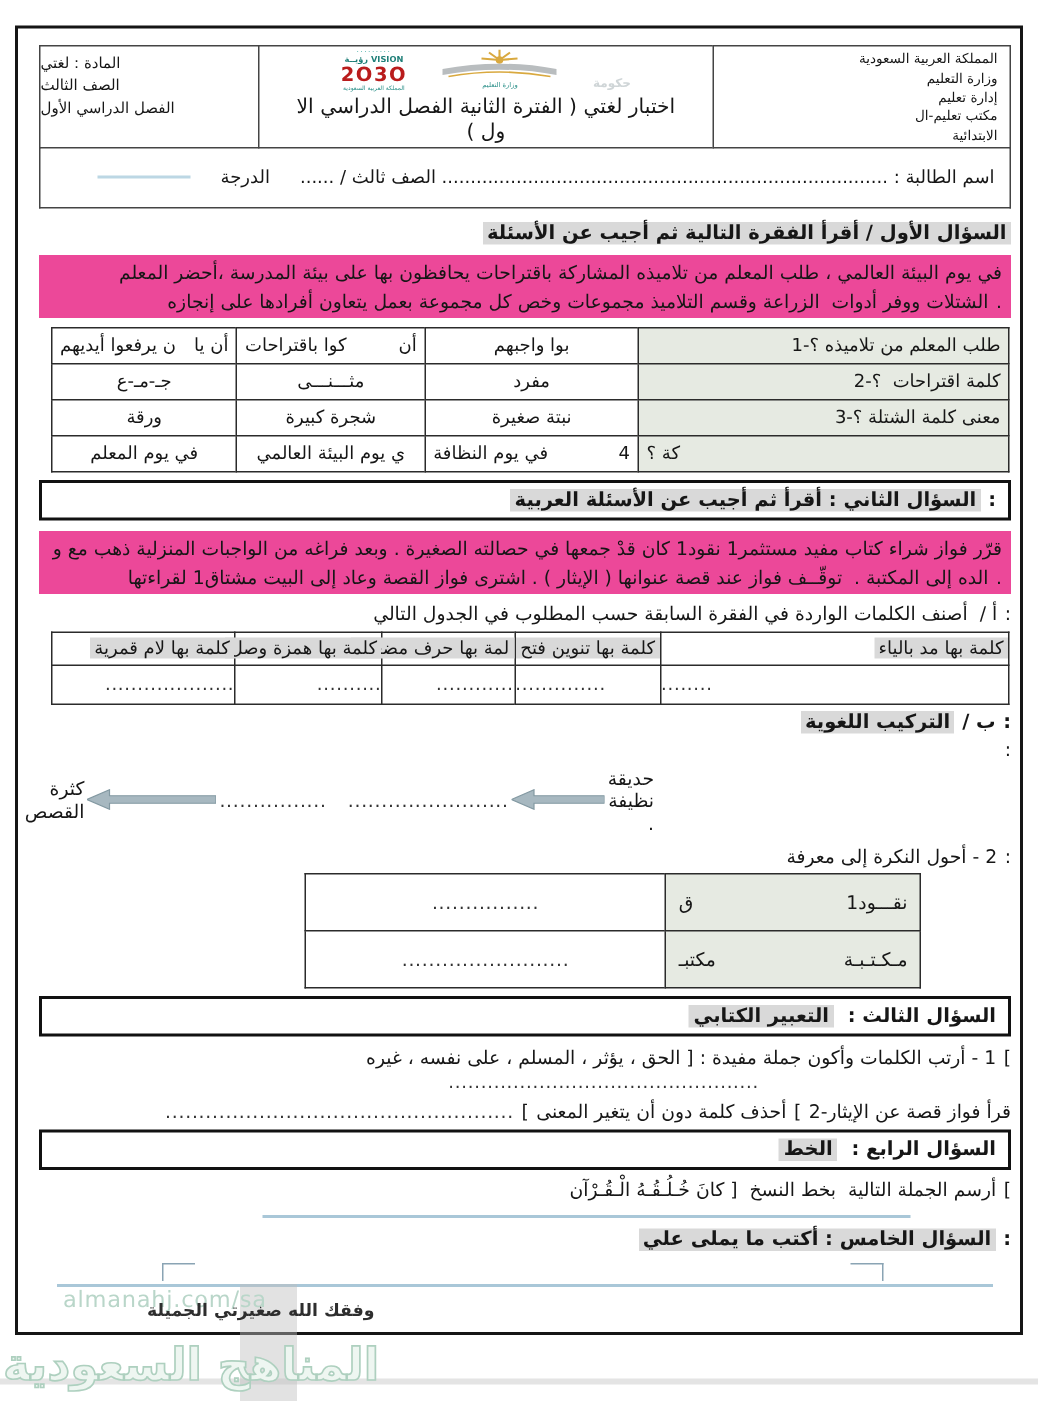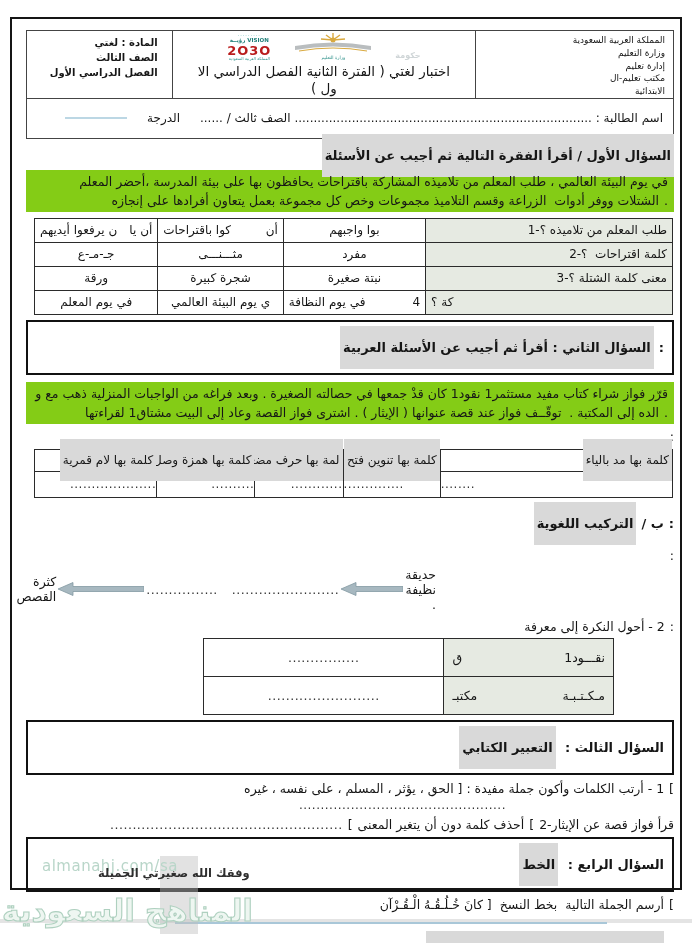--- a/index.html
+++ b/index.html
@@ -1,46 +1,46 @@
 <!DOCTYPE html>
 <html><head>
 <meta charset="utf-8">
 <style>
   *{box-sizing:border-box;margin:0;padding:0}
   html,body{width:692px;height:943px}
   body{position:relative;background:#fff;font-family:"DejaVu Sans",sans-serif;color:#161616;overflow:hidden}
   .frame{position:absolute;left:10px;top:17px;width:672px;height:873px;border:2.5px solid #151515;background:#fff;padding:11px 6px 0 14px;z-index:2}
   .rtl{direction:rtl}
   .fr{unicode-bidi:isolate;white-space:pre}
-  .hl{background:#d9d9d9;padding:14px 3px}
+  .hl{background:#d9d9d9;padding:0 3px}
   .bk{direction:ltr;unicode-bidi:bidi-override}
   .dots{letter-spacing:.5px;color:#333;font-weight:400}
   .line{display:flex;direction:rtl;align-items:center;gap:5px;font-weight:700;font-size:13px}
   
   table.hd{border-collapse:collapse;width:648px;margin-right:0;margin-left:auto}
   table.hd td{border:1.2px solid #444;vertical-align:top}
   td.hd-r{width:197px;font-size:9px;line-height:12.8px;text-align:right;padding:3px 8px 0 0;font-weight:400}
   td.hd-c{width:302px;text-align:center;padding:2px 2px 0 2px}
-  td.hd-l{width:145px;font-size:10px;line-height:15px;text-align:right;padding:4px 14px 0 0;font-weight:700}
+  td.hd-l{width:145px;font-size:10px;line-height:15px;text-align:left;padding:4px 14px 0 0;font-weight:400}
   .logos{display:flex;direction:ltr;justify-content:center;align-items:flex-start;gap:14px;height:30px}
   .v2030{display:flex;flex-direction:column;align-items:center;line-height:1}
   .v-dots{font-size:5px;color:#1f9e94;letter-spacing:1px}
   .v-word{font-size:5.5px;color:#1f7f78;font-weight:700}
   .v-year{font-size:13px;color:#b91c1c;font-weight:700;letter-spacing:1px}
   .v-sub{font-size:4px;color:#2a8f88}
   .emb{display:flex;flex-direction:column;align-items:center;line-height:1}
   .emb-cap{font-size:4.5px;color:#2a8f88;margin-top:1px}
   .emb-faint{font-size:8px;color:#cfd5d7;font-weight:700;align-self:flex-start;margin-top:18px}
   .ttl{font-size:13.5px;font-weight:400;line-height:17px;direction:rtl;text-align:center}
   
   .stud{width:648px;margin:-1px 0 0 auto;border:1.2px solid #444;border-top:none;height:41px;display:flex;direction:rtl;align-items:center;gap:20px;padding:0 10px;font-size:12px;font-weight:400}
   .grade-line{width:62px;border-top:2px solid #bcd7e4;height:0}
   
   .h-q1{margin-top:9px;text-align:right;direction:rtl;font-size:13px;font-weight:700}
-  .para{margin-top:7px;background:#84cc16;padding:2px 6px;font-size:12.5px;line-height:19px;font-weight:400;text-align:right}
+  .para{margin-top:7px;background:#ec4899;padding:2px 6px;font-size:12.5px;line-height:19px;font-weight:400;text-align:right}
   .para .line{font-weight:400;font-size:12.5px}
   table.t1{border-collapse:collapse;width:639px;margin:6px 1px 0 auto;font-size:12px}
   table.t1 td{border:1.2px solid #2b2b2b;height:24px;padding:1px 5px;font-weight:400}
   table.t1 td.qc{width:269px;background:#e6eae2}
   table.t1 td.ca{width:153px}
   table.t1 td.cb{width:129px}
   table.t1 td.cc{width:126px}
   .frow{display:flex;direction:rtl;align-items:center}
   .j-b{justify-content:space-between}.j-c{justify-content:center}.j-e{justify-content:flex-end}.j-s{justify-content:flex-start}
   
@@ -253,20 +253,21 @@
         <span class="fr">قرّر فواز شراء كتاب مفيد مستثمر1 نقود1 كان قدْ جمعها في حصالته الصغيرة . وبعد فراغه من الواجبات المنزلية ذهب مع و</span>
       </div>
     <div class="line j-s">
         <span class="fr">.</span>
         <span class="fr">الده إلى المكتبة .  توقّــف فواز عند قصة عنوانها ( الإيثار ) . اشترى فواز القصة وعاد إلى البيت مشتاق1 لقراءتها</span>
       </div>
   </div>
 
   <div class="line j-s" style="margin-top:5px;font-size:12.5px;font-weight:400">
       <span class="fr">:</span>
+      <span class="fr">أ /  أصنف الكلمات الواردة في الفقرة السابقة حسب المطلوب في الجدول التالي</span>
     </div>
 
   <table class="ct" dir="rtl">
     <colgroup>
         <col style="width:232px">
         <col style="width:97px">
         <col style="width:88px">
         <col style="width:98px">
         <col style="width:122px">
       </colgroup>

